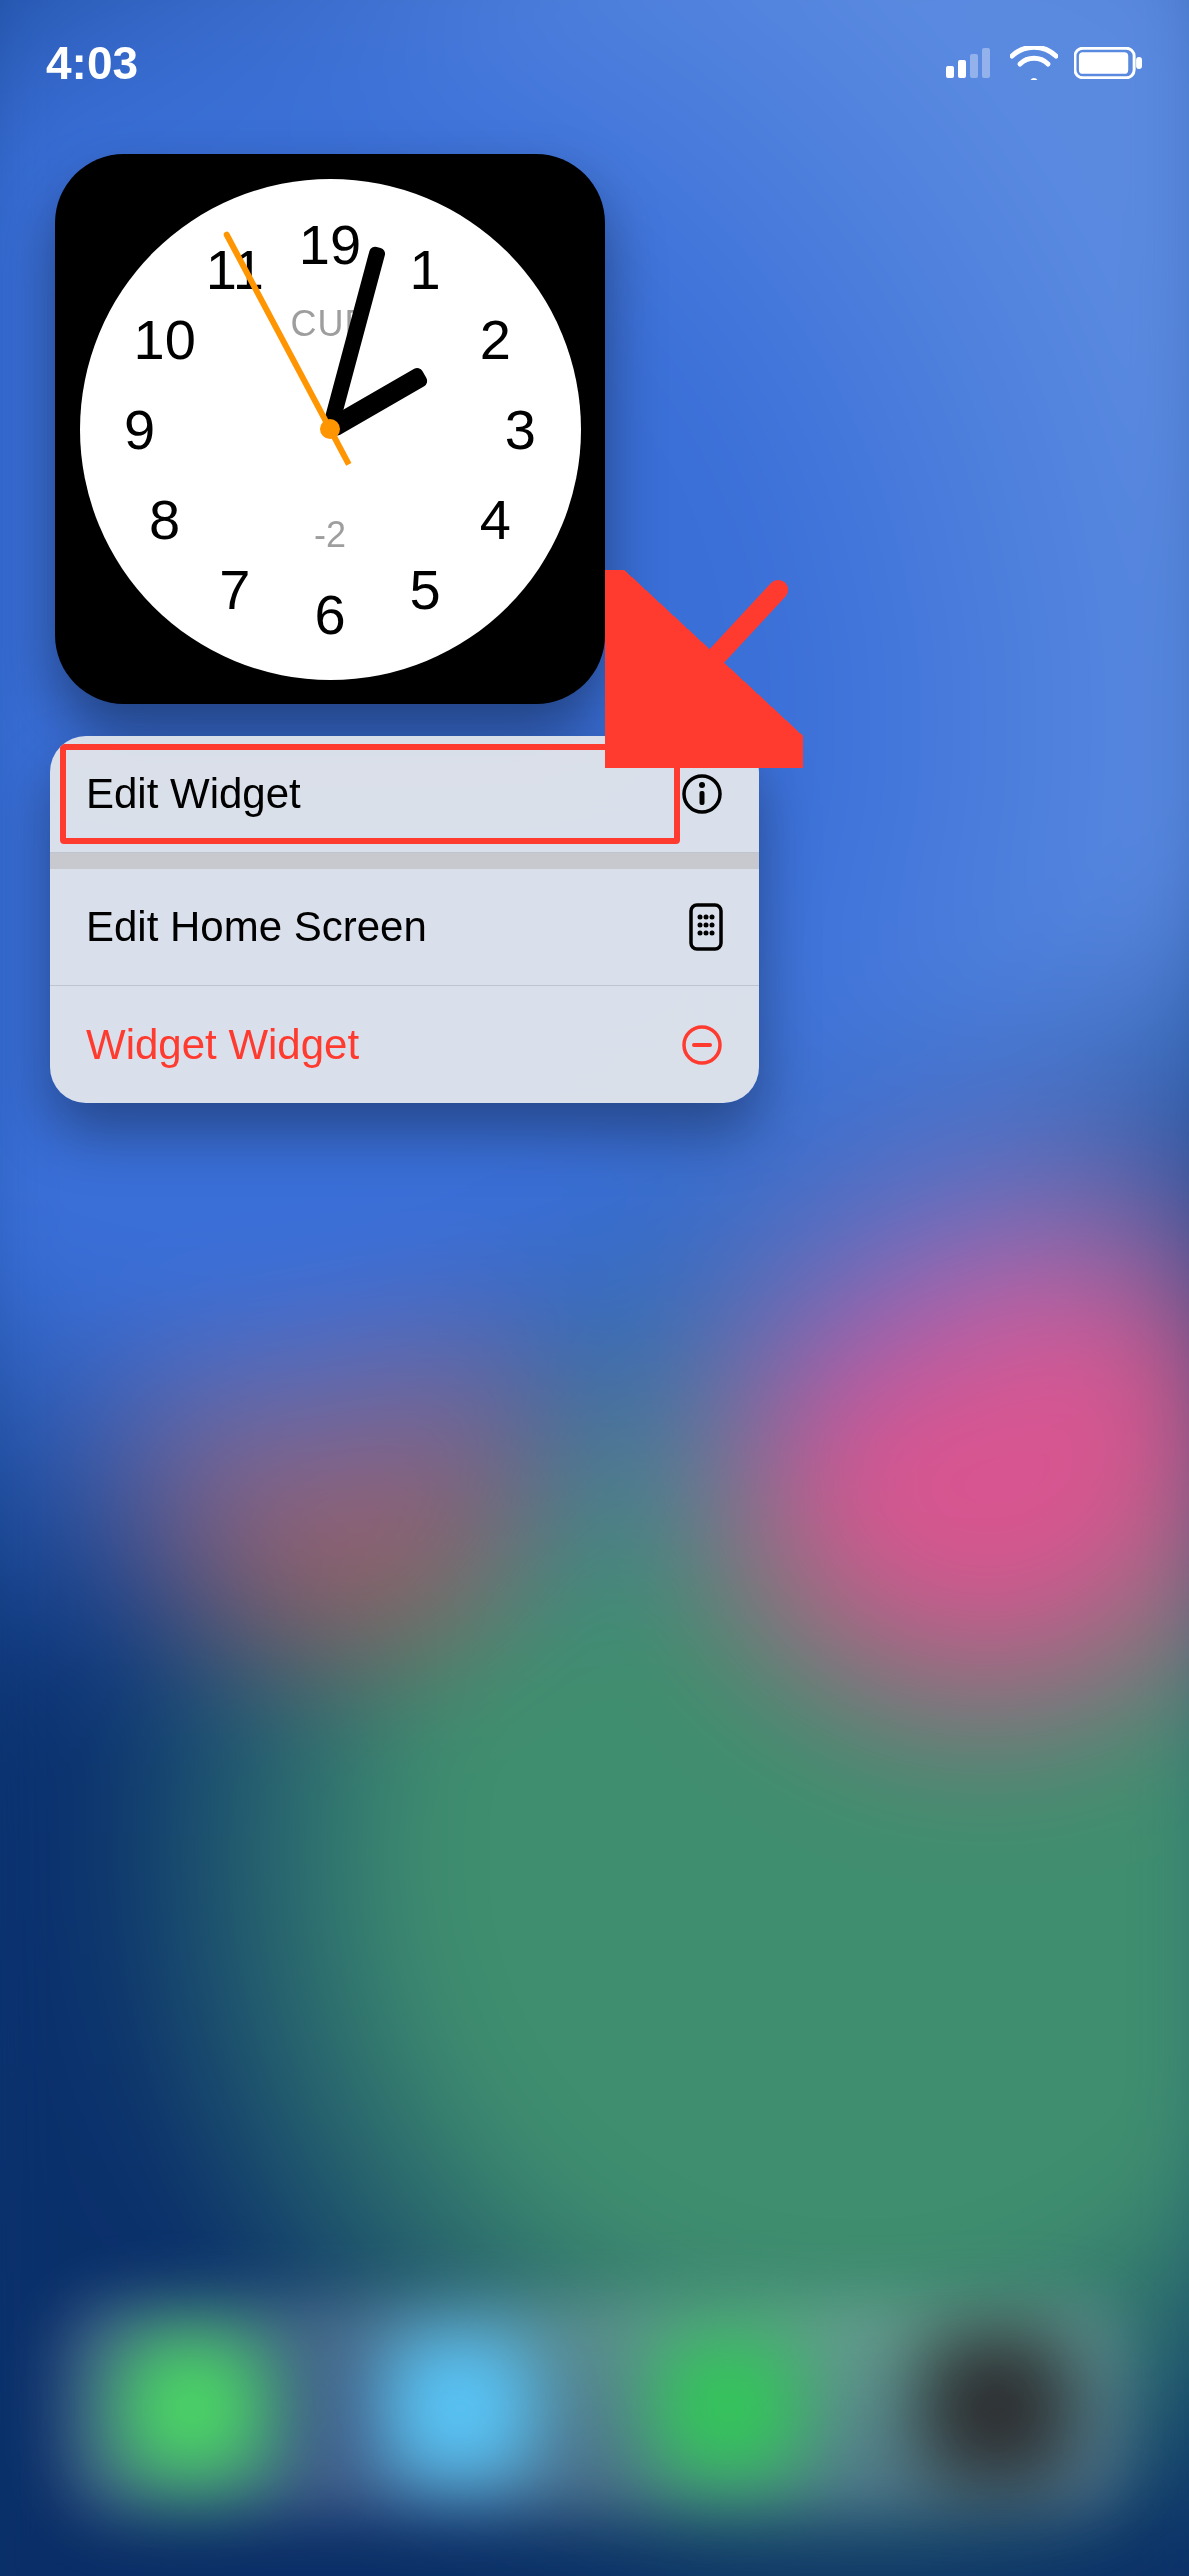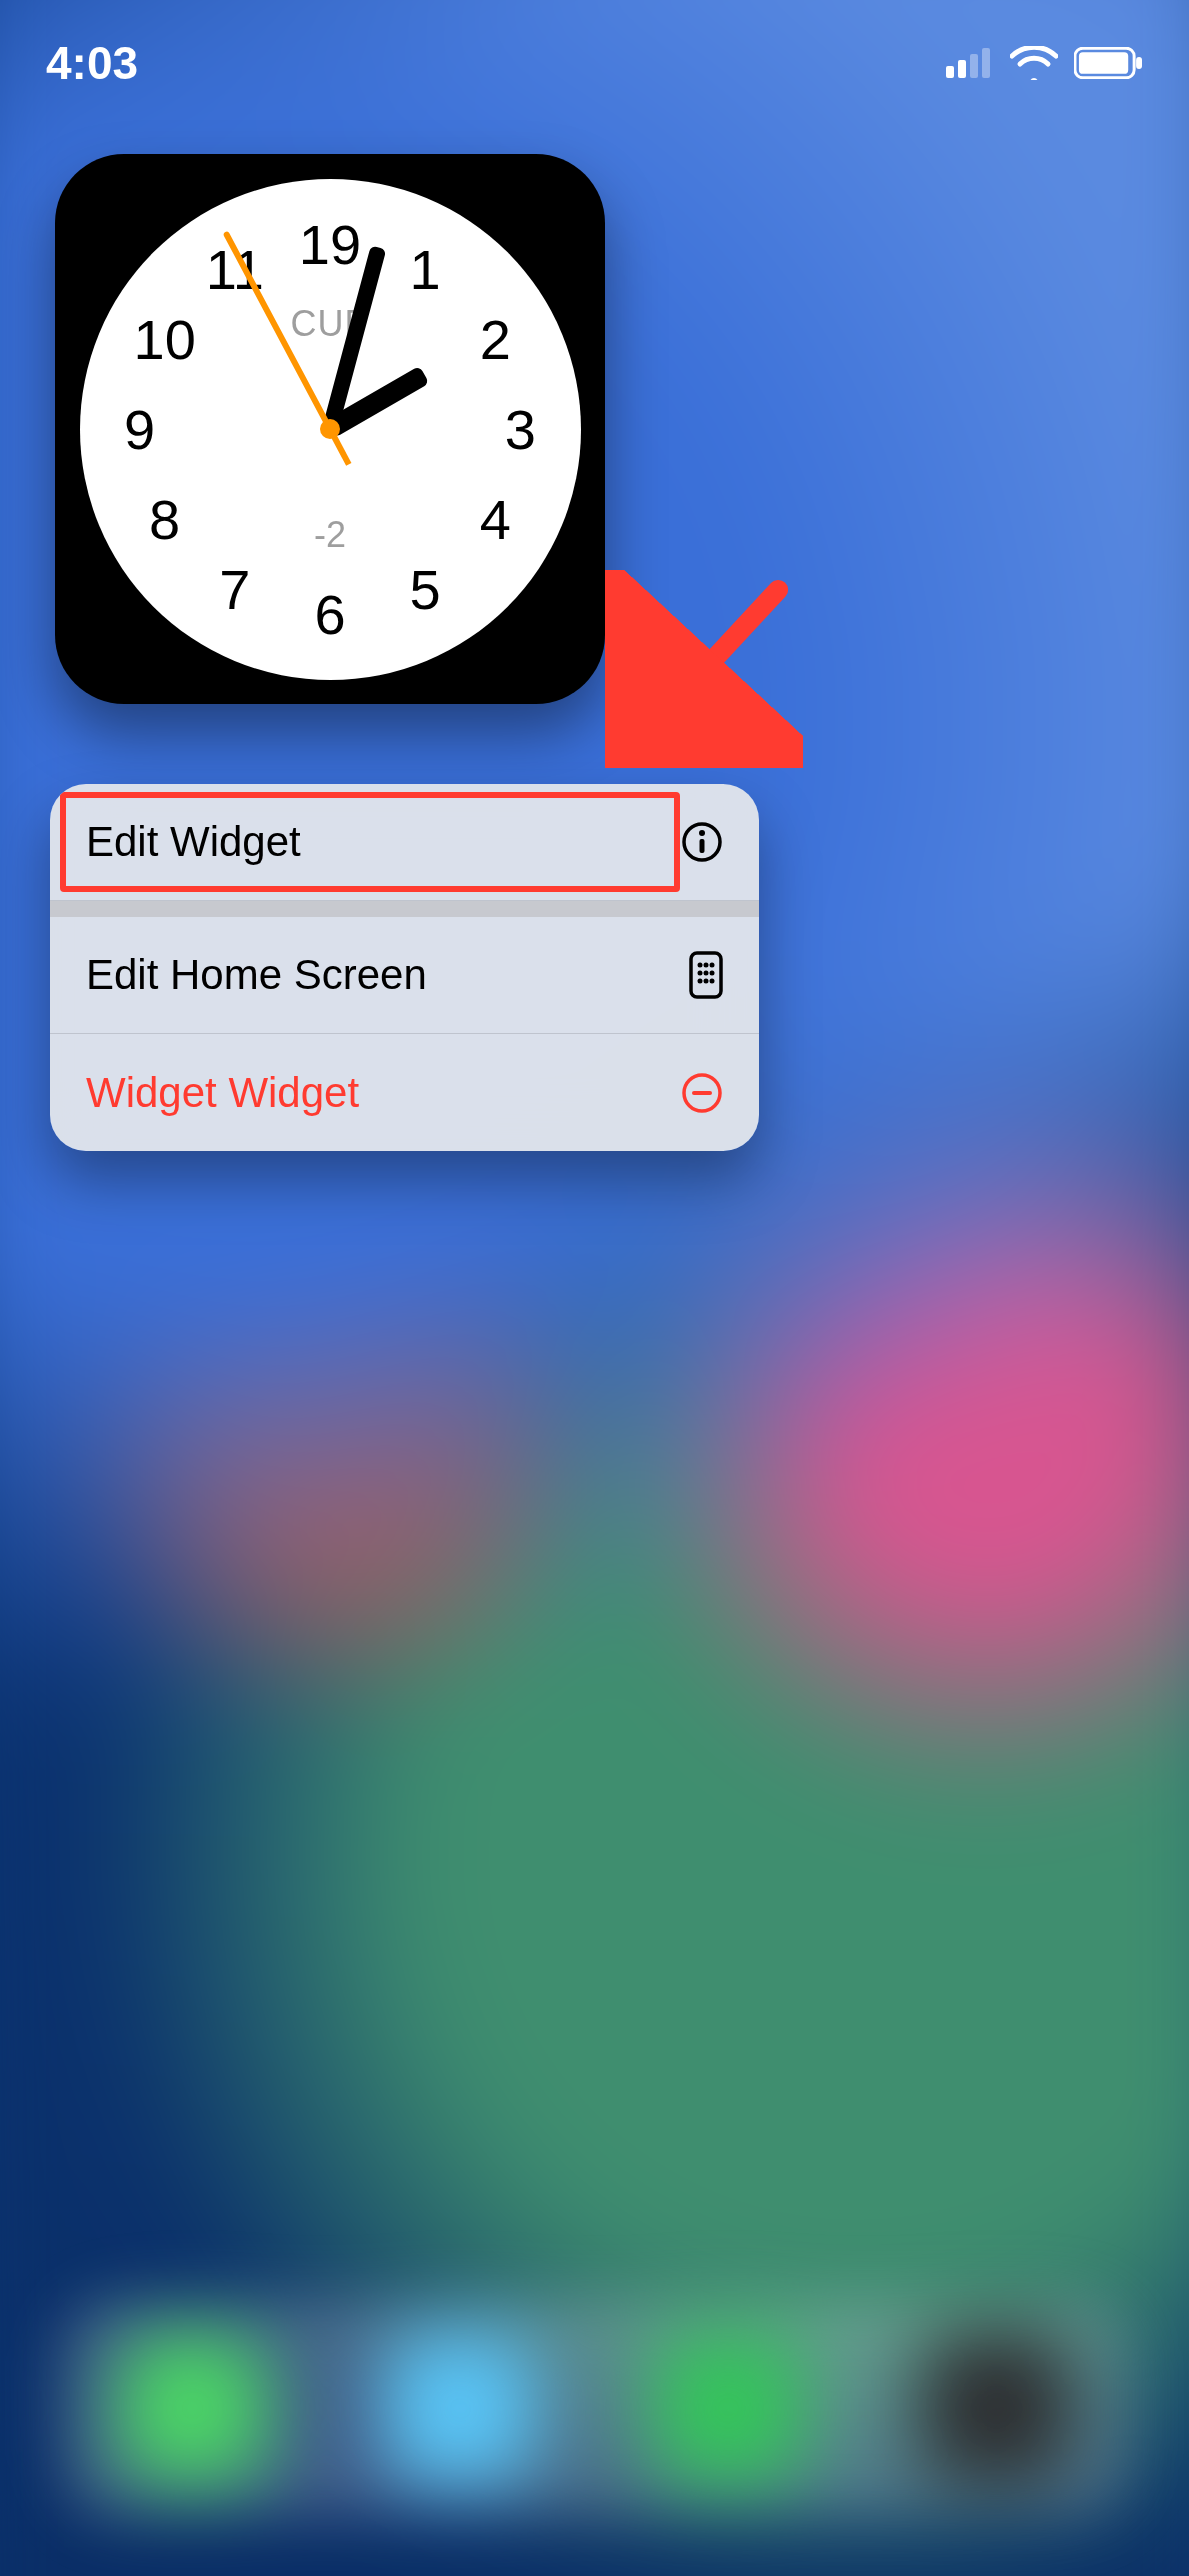--- a/index.html
+++ b/index.html
@@ -154,21 +154,20 @@
     position: absolute;
     top: 736px;
     left: 50px;
     width: 709px;
     background: rgba(230,232,236,0.93);
     backdrop-filter: blur(30px);
     border-radius: 36px;
     overflow: hidden;
     box-shadow: 0 30px 59px rgba(0,0,0,0.35);
     z-index: 10;
-    margin-top: 48px;
   }
   .menu-item {
     display: flex;
     align-items: center;
     justify-content: space-between;
     padding: 0 36px;
     height: 117px;
     font-size: 42px;
     color: #000;
     border-bottom: 1px solid rgba(0,0,0,0.12);

